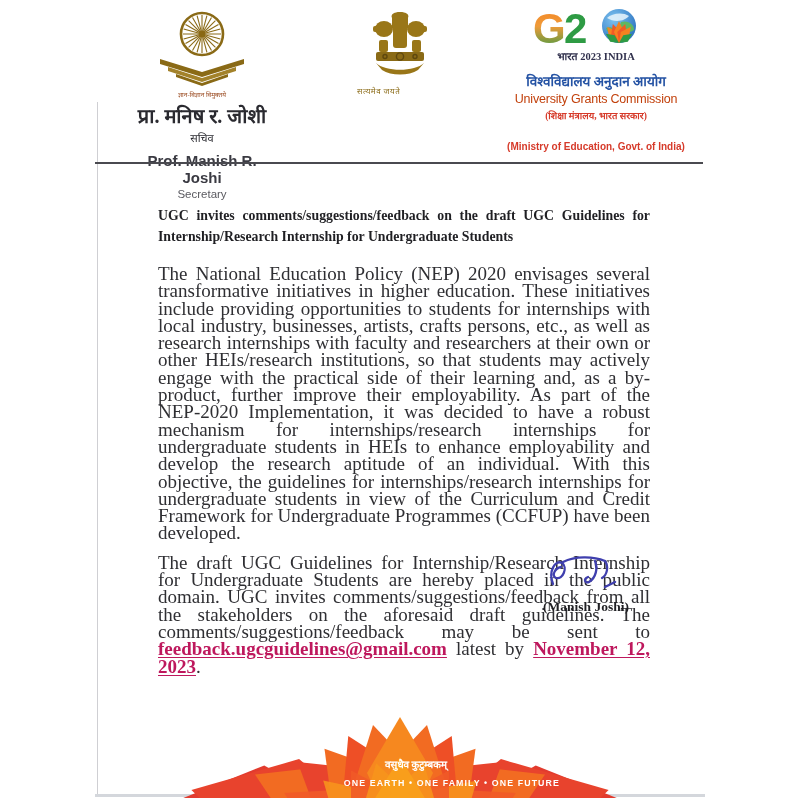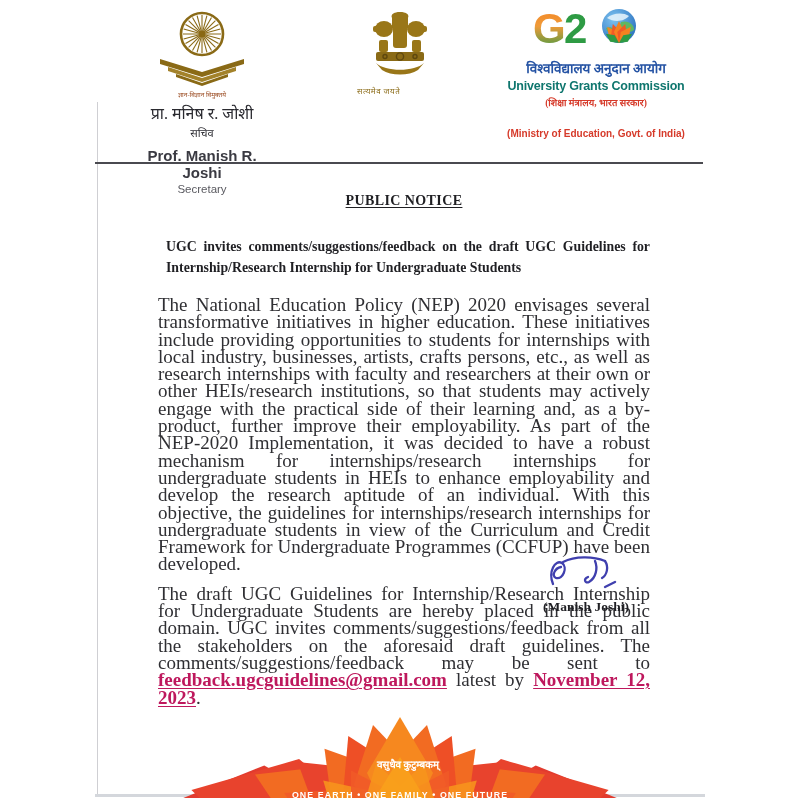--- a/index.html
+++ b/index.html
@@ -6,51 +6,51 @@
   .page{position:relative;width:800px;height:800px;background:#ffffff;overflow:hidden;
         font-family:"Liberation Serif",serif;color:#2f2f33;}
   
   .scan-left{position:absolute;left:97px;top:102px;width:1px;height:692px;background:#cfcfd3;}
   .scan-bottom{position:absolute;left:95px;top:794px;width:610px;height:3px;background:#ccd0d6;opacity:.85;}
   
   .lh-left{position:absolute;left:128px;top:8px;width:148px;text-align:center;}
   .lh-center{position:absolute;left:357px;top:8px;width:92px;text-align:left;}
   .lh-right{position:absolute;left:500px;top:6px;width:192px;text-align:center;}
   .motto-small{font-size:6.5px;color:#9a4a20;margin-top:-2px;}
-  .name-hi{font-size:16px;font-weight:normal;color:#2a2a30;margin-top:3px;}
+  .name-hi{font-size:20px;font-weight:bold;color:#2a2a30;margin-top:3px;}
   .desig-hi{font-size:11px;color:#2a2a30;margin-top:1px;text-align:center;}
   .name-en{font-family:"Liberation Sans",sans-serif;font-size:15px;font-weight:bold;color:#3a3a42;margin-top:7px;}
   .desig-en{font-family:"Liberation Sans",sans-serif;font-size:11.5px;color:#5a5a60;margin-top:2px;}
   .emblem-caption{font-size:8px;color:#8a6a16;margin-top:1px;letter-spacing:.5px;}
   .g20-tagline{font-size:10.5px;font-weight:bold;color:#32324e;margin-top:-1px;}
   .org-hi{font-size:13.5px;font-weight:bold;color:#2553a4;margin-top:9px;}
-  .org-en{font-family:"Liberation Sans",sans-serif;font-size:12.5px;font-weight:bold;color:#0f766e;margin-top:2px;letter-spacing:-.2px;}
+  .org-en{font-family:"Liberation Sans",sans-serif;font-size:12.5px;font-weight:normal;color:#c2410c;margin-top:2px;letter-spacing:-.2px;}
   .ministry-hi{font-size:9.5px;font-weight:bold;color:#d63a2a;margin-top:3px;}
   .ministry-en{font-family:"Liberation Sans",sans-serif;font-size:10px;font-weight:bold;color:#d63a2a;margin-top:19px;}
   .rule{position:absolute;left:95px;top:162px;width:608px;height:2px;background:#4a4a50;}
   
   .content{position:absolute;left:158px;top:178px;width:492px;}
   .meta-row{display:flex;justify-content:space-between;font-weight:bold;font-size:13.5px;color:#1f1f23;}
   .title{margin-top:15px;text-align:center;font-weight:bold;font-size:14px;letter-spacing:.4px;
          color:#1f1f23;}
   .title span{text-decoration:underline;text-underline-offset:2px;}
-  .subject{margin:28px 0 0 8px;font-weight:bold;font-size:13.8px;line-height:20.5px;text-align:justify;color:#1f1f23;}
+  .subject{margin:28px 0 0 0;font-weight:bold;font-size:13.8px;line-height:20.5px;text-align:justify;color:#1f1f23;}
   .body-para{margin:18px 0 0 0;font-size:19px;line-height:17.3px;text-align:justify;color:#2f2f33;}
   .body-para.second{margin-top:12px;}
   .bu{font-weight:bold;text-decoration:underline;text-underline-offset:2px;color:#be185d;}
   
   .sig{position:absolute;right:6px;top:376px;width:116px;text-align:center;}
   .sig-name{font-weight:bold;font-size:13.5px;color:#1f1f23;margin-top:1px;}
   
   .lotus-svg{position:absolute;left:160px;top:712px;width:480px;height:86px;}
-  .footer-hi{position:absolute;left:308px;top:757px;width:200px;text-align:center;
+  .footer-hi{position:absolute;left:316px;top:757px;width:200px;text-align:center;
              font-size:10px;font-weight:bold;color:#ffffff;z-index:3;}
-  .footer-en{position:absolute;left:240px;top:778px;width:320px;text-align:center;
+  .footer-en{position:absolute;left:240px;top:778px;width:320px;text-align:right;
              font-family:"Liberation Sans",sans-serif;font-size:8.8px;font-weight:bold;
-             letter-spacing:1.1px;color:#ffffff;z-index:3;margin-top:12px;}
+             letter-spacing:1.1px;color:#ffffff;z-index:3;}
 </style>
 </head>
 <body>
 
 <div class="page">
 
   <div class="scan-left"></div>
   <div class="scan-bottom"></div>
 
   <div class="lh-left">
@@ -132,32 +132,32 @@
           <polygon points="0,-20 5,-10 0,0 -5,-10" fill="#f58220" transform="rotate(-36)"></polygon>
           <polygon points="0,-20 5,-10 0,0 -5,-10" fill="#ef5b26" transform="rotate(-18)"></polygon>
           <polygon points="0,-22 5,-11 0,0 -5,-11" fill="#f58220"></polygon>
           <polygon points="0,-20 5,-10 0,0 -5,-10" fill="#ef5b26" transform="rotate(18)"></polygon>
           <polygon points="0,-20 5,-10 0,0 -5,-10" fill="#f58220" transform="rotate(36)"></polygon>
           <polygon points="0,-16 4,-8 0,0 -4,-8" fill="#2e9b44" transform="rotate(-55)"></polygon>
           <polygon points="0,-16 4,-8 0,0 -4,-8" fill="#2e9b44" transform="rotate(55)"></polygon>
         </g>
       </g>
     </svg>
+    <div class="g20-tagline">भारत 2023 INDIA</div>
     <div class="org-hi">विश्वविद्यालय अनुदान आयोग</div>
     <div class="org-en">University Grants Commission</div>
     <div class="ministry-hi">(शिक्षा मंत्रालय, भारत सरकार)</div>
     <div class="ministry-en">(Ministry of Education, Govt. of India)</div>
   </div>
 
   <div class="rule"></div>
 
   <div class="content">
     <div class="meta-row">
     </div>
-    <div class="title"><span>PUBLIC NOTICE</span></div>
     <p class="subject">UGC invites comments/suggestions/feedback on the draft UGC Guidelines for Internship/Research Internship for Undergraduate Students</p>
     <p class="body-para">The National Education Policy (NEP) 2020 envisages several transformative initiatives in higher education. These initiatives include providing opportunities to students for internships with local industry, businesses, artists, crafts persons, etc., as well as research internships with faculty and researchers at their own or other HEIs/research institutions, so that students may actively engage with the practical side of their learning and, as a by-product, further improve their employability. As part of the NEP-2020 Implementation, it was decided to have a robust mechanism for internships/research internships for undergraduate students in HEIs to enhance employability and develop the research aptitude of an individual. With this objective, the guidelines for internships/research internships for undergraduate students in view of the Curriculum and Credit Framework for Undergraduate Programmes (CCFUP) have been developed.</p>
     <p class="body-para second"><span>The draft UGC Guidelines for Internship/Research Internship for Undergraduate Students are hereby placed in the public domain. UGC invites comments/suggestions/feedback from all the stakeholders on the aforesaid draft guidelines. The comments/suggestions/feedback may be sent to </span><span class="bu">feedback.ugcguidelines@gmail.com</span><span> latest by </span><span class="bu">November 12, 2023</span><span>.</span></p>
 
     <div class="sig">
       <svg width="82" height="40" viewBox="0 0 82 40">
         <g stroke="#3f3fae" stroke-width="2.3" fill="none" stroke-linecap="round">
           <path d="M8,30 C3,18 10,5 17,9 C23,13 18,26 11,24 C6,22 10,14 16,13"></path>
           <path d="M18,8 C30,2 48,2 60,7"></path>
           <path d="M50,7 C53,14 51,24 44,28 C40,30 38,25 43,23"></path>

